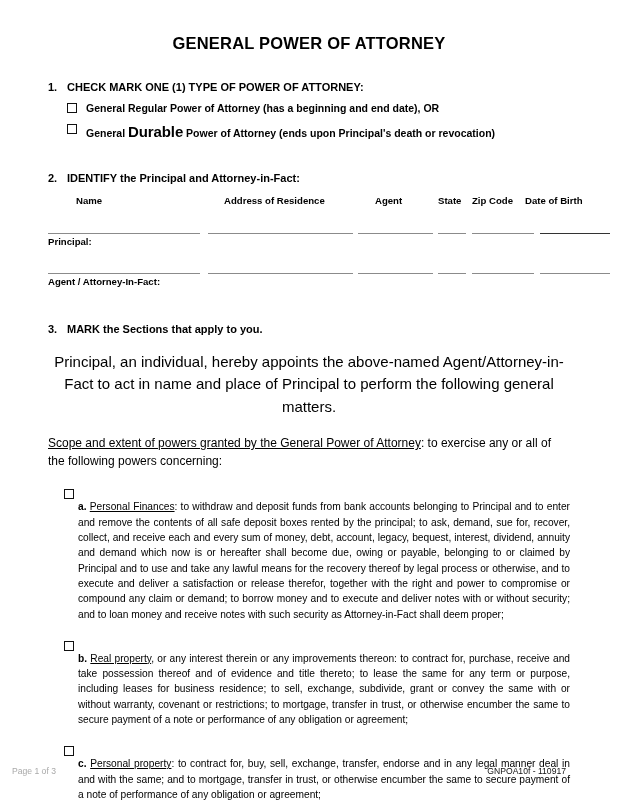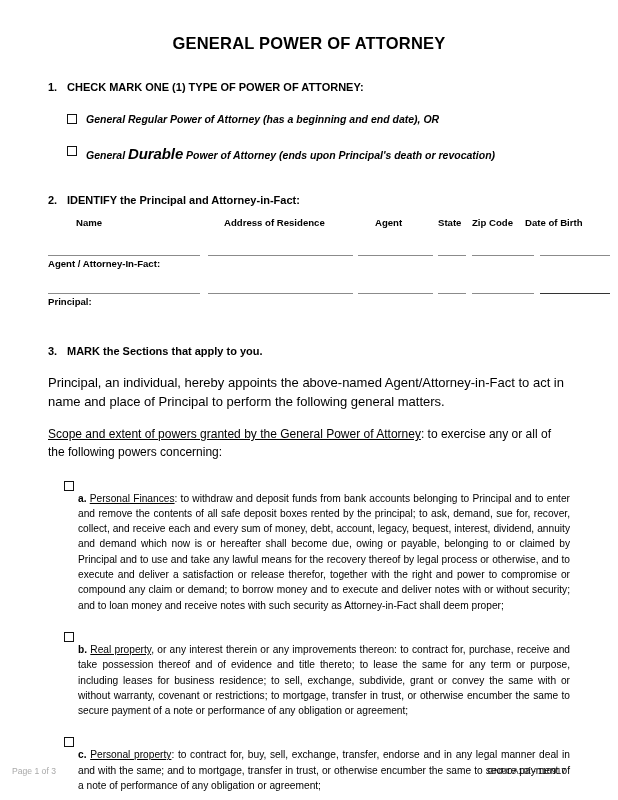--- a/index.html
+++ b/index.html
@@ -54,22 +54,21 @@
   }
   .heading-1 { margin-top: 26px; }
   .heading-2 { margin-top: 29px; }
   .heading-3 { margin-top: 33px; }
 
   
   .cb-row {
     display: flex;
     align-items: flex-start;
     margin-left: 19px;
-    margin-top: 19px;
-    font-style: italic;
+    margin-top: 8px;
   }
   .checkbox {
     width: 10px;
     height: 10px;
     border: 1.3px solid #111;
     background: #fff;
     flex: 0 0 10px;
     box-sizing: border-box;
     margin-top: 1px;
   }
@@ -114,24 +113,24 @@
   .row-label {
     position: absolute;
     left: 0;
     font-size: 9.6px;
     font-weight: bold;
     white-space: nowrap;
   }
 
   
   .body-para {
-    font-size: 13px;
+    font-size: 15px;
     line-height: 1.52;
     margin-top: 14px;
-    text-align: left;
+    text-align: center;
   }
   .scope-para {
     font-size: 12px;
     line-height: 1.52;
     margin-top: 4px;
   }
   .u { text-decoration: underline; }
 
   
   .power-item {
@@ -205,39 +204,39 @@
   <div class="id-table">
     <div class="id-head">
       <span style="left:28px">Name</span>
       <span style="left:176px">Address of Residence</span>
       <span style="left:327px">Agent</span>
       <span style="left:390px">State</span>
       <span style="left:424px">Zip Code</span>
       <span style="left:477px">Date of Birth</span>
     </div>
 
+    <div class="id-rowwrap">
+      <div class="rule" style="left:0px;   width:152px; top:22px"></div>
+      <div class="rule" style="left:160px; width:145px; top:22px"></div>
+      <div class="rule" style="left:310px; width:75px;  top:22px"></div>
+      <div class="rule" style="left:390px; width:28px;  top:22px"></div>
+      <div class="rule" style="left:424px; width:62px;  top:22px"></div>
+      <div class="rule dark" style="left:492px; width:70px; top:22px"></div>
+      <span class="row-label" style="top:25px">Principal:</span>
+    </div>
+
     <div class="id-rowwrap second">
       <div class="rule" style="left:0px;   width:152px; top:22px"></div>
       <div class="rule" style="left:160px; width:145px; top:22px"></div>
       <div class="rule" style="left:310px; width:75px;  top:22px"></div>
       <div class="rule" style="left:390px; width:28px;  top:22px"></div>
       <div class="rule" style="left:424px; width:62px;  top:22px"></div>
       <div class="rule" style="left:492px; width:70px;  top:22px"></div>
       <span class="row-label" style="top:25px">Agent / Attorney-In-Fact:</span>
     </div>
-
-    <div class="id-rowwrap">
-      <div class="rule" style="left:0px;   width:152px; top:22px"></div>
-      <div class="rule" style="left:160px; width:145px; top:22px"></div>
-      <div class="rule" style="left:310px; width:75px;  top:22px"></div>
-      <div class="rule" style="left:390px; width:28px;  top:22px"></div>
-      <div class="rule" style="left:424px; width:62px;  top:22px"></div>
-      <div class="rule dark" style="left:492px; width:70px; top:22px"></div>
-      <span class="row-label" style="top:25px">Principal:</span>
-    </div>
   </div>
 
   <div class="section-heading heading-3">
     <span class="section-num">3.</span>
     <span class="section-title-text">MARK the Sections that apply to you.</span>
   </div>
 
   <p class="body-para">Principal, an individual, hereby appoints the above-named Agent/Attorney-in-Fact to act in name and place of Principal to perform the following general matters.</p>
 
   <p class="scope-para"><span class="u">Scope and extent of powers granted by the General Power of Attorney</span><span>: to exercise any or all of the following powers concerning:</span></p>

